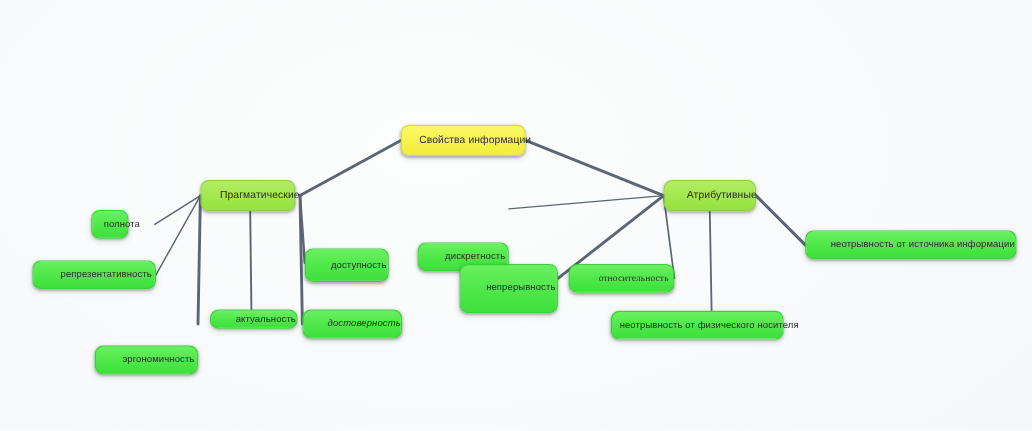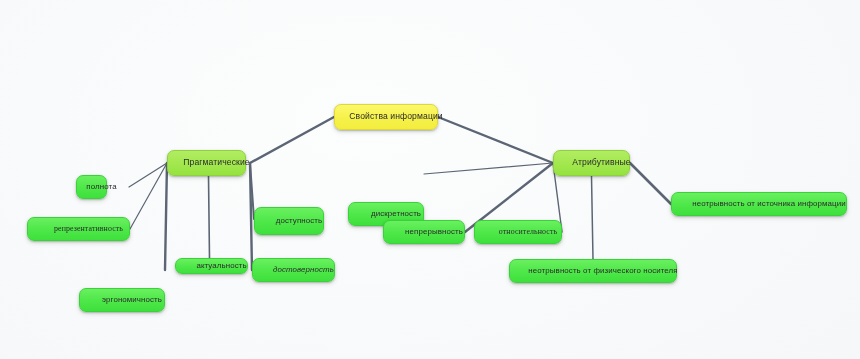--- a/index.html
+++ b/index.html
@@ -83,44 +83,44 @@
       </div>
       <div class="node node-branch" style="left: 167px; top: 150px; width: 79px; height: 26px;">
         <span>Прагматические</span>
       </div>
       <div class="node node-branch" style="left: 553px; top: 150px; width: 77px; height: 26px;">
         <span>Атрибутивные</span>
       </div>
       <div class="node node-leaf" style="left: 76px; top: 175px; width: 31px; height: 24px; text-align: right;">
         <span>полнота</span>
       </div>
-      <div class="node node-leaf" style="left: 27px; top: 217px; width: 103px; height: 24px; font-family: Liberation Serif, serif;">
+      <div class="node node-leaf" style="left: 27px; top: 217px; width: 103px; height: 24px;">
         <span>репрезентативность</span>
       </div>
       <div class="node node-leaf" style="left: 79px; top: 258px; width: 86px; height: 24px; margin-top: 30px;">
         <span>эргономичность</span>
       </div>
       <div class="node node-leaf" style="left: 175px; top: 258px; width: 73px; height: 16px;">
         <span>актуальность</span>
       </div>
       <div class="node node-leaf" style="left: 252px; top: 258px; width: 83px; height: 24px; font-style: italic;">
         <span>достоверность</span>
       </div>
       <div class="node node-leaf" style="left: 254px; top: 207px; width: 70px; height: 28px;">
         <span>доступность</span>
       </div>
       <div class="node node-leaf" style="left: 348px; top: 162px; width: 76px; height: 24px; margin-top: 40px;">
         <span>дискретность</span>
       </div>
-      <div class="node node-leaf" style="left: 383px; top: 220px; width: 82px; height: 24px;">
+      <div class="node node-leaf" style="left: 383px; top: 220px; width: 82px; height: 41px;">
         <span>непрерывность</span>
       </div>
       <div class="node node-leaf" style="left: 474px; top: 220px; width: 88px; height: 24px; font-family: Liberation Serif, serif;">
         <span>относительность</span>
       </div>
-      <div class="node node-leaf" style="left: 509px; top: 259px; width: 168px; height: 24px;">
+      <div class="node node-leaf" style="left: 509px; top: 259px; width: 144px; height: 24px;">
         <span>неотрывность от физического носителя</span>
       </div>
       <div class="node node-leaf" style="left: 671px; top: 192px; width: 176px; height: 24px;">
         <span>неотрывность от источника информации</span>
       </div>
     </div>
 </div>
 
 </body></html>

